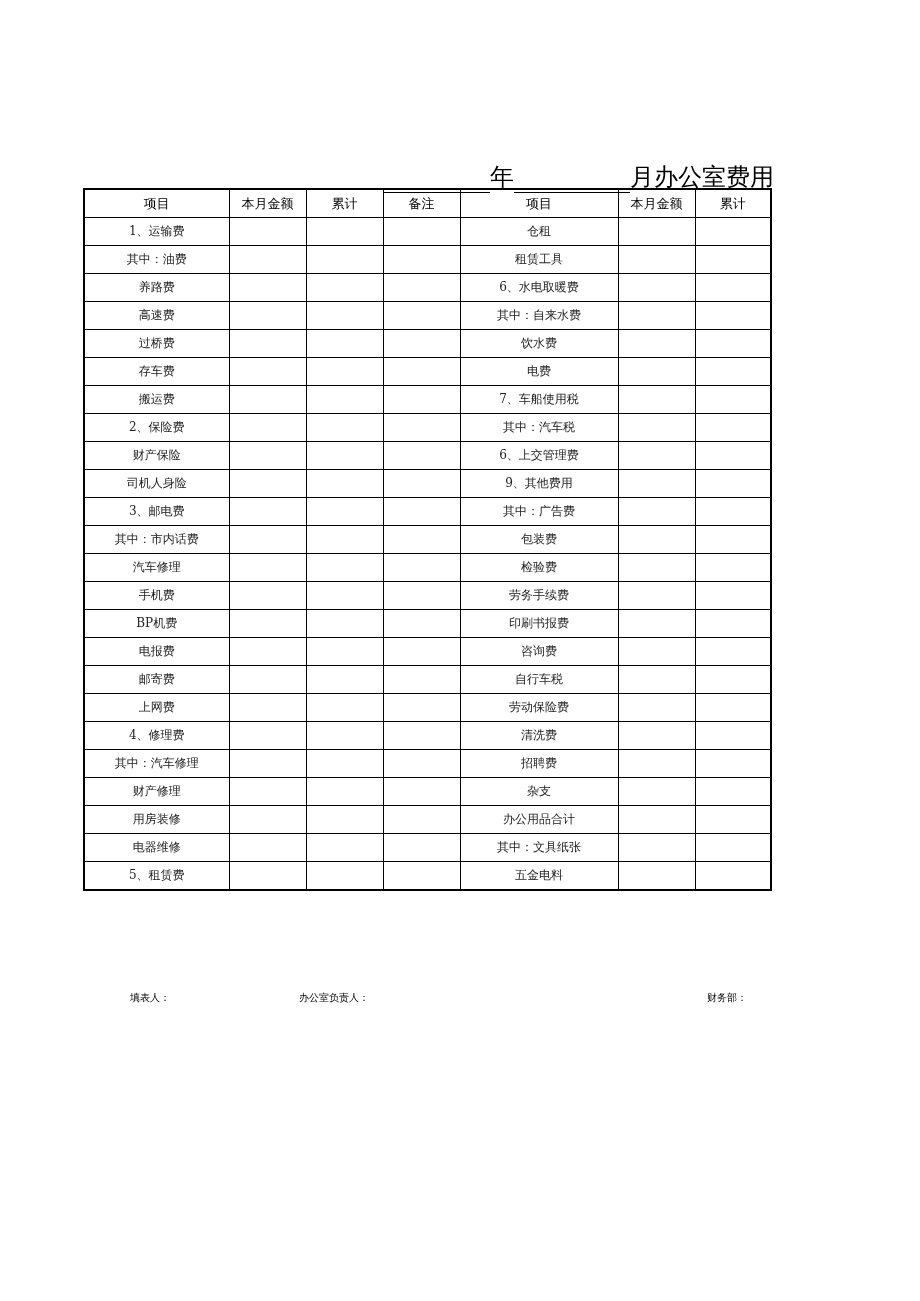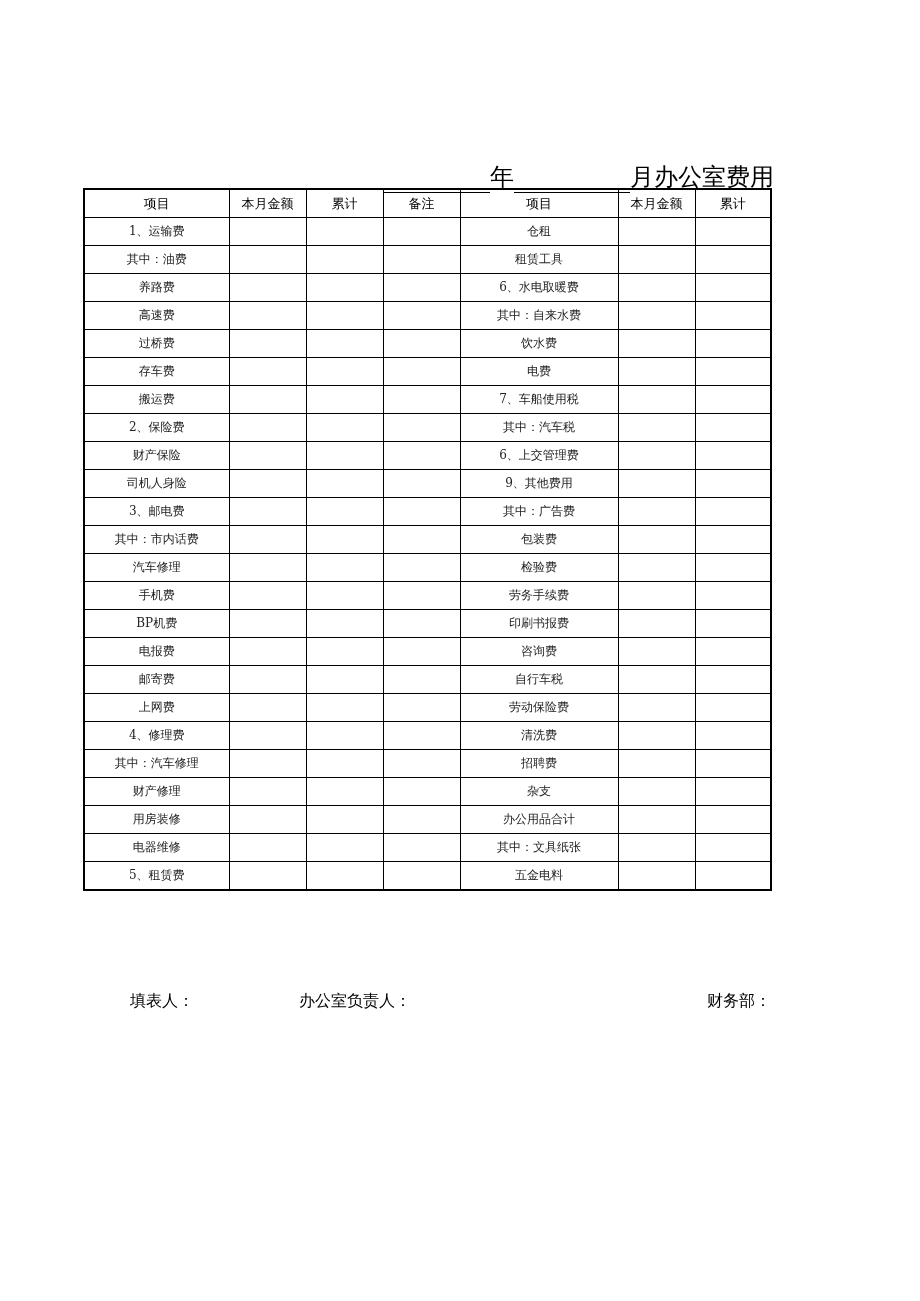--- a/index.html
+++ b/index.html
@@ -18,21 +18,21 @@
     border-top:2px solid #000; border-left:2px solid #000;
     border-bottom:2px solid #000; border-right:2px solid #000;
   }
   .sheet td, .sheet th {
     border:1px solid #000; padding:0; text-align:center; vertical-align:middle;
     height:27px; overflow:hidden; white-space:nowrap;
   }
   .sheet th { font-size:13px; font-weight:normal; height:27px;
               font-family:Liberation Serif, serif; }
   .sheet td { font-size:12px; font-family:"DejaVu Serif", "Liberation Serif", serif; color:#222; }
-  .footer { position:absolute; top:991px; font-size:16px; white-space:nowrap; }
+  .footer { position:absolute; top:991px; font-size:10px; white-space:nowrap; }
 </style>
 </head>
 <body>
 
 <div class="title">
   <span class="blank b1"></span><span>年</span><span class="blank b2"></span><span>月办公室费用台</span>
 </div>
 
 <table class="sheet">
   <colgroup>

